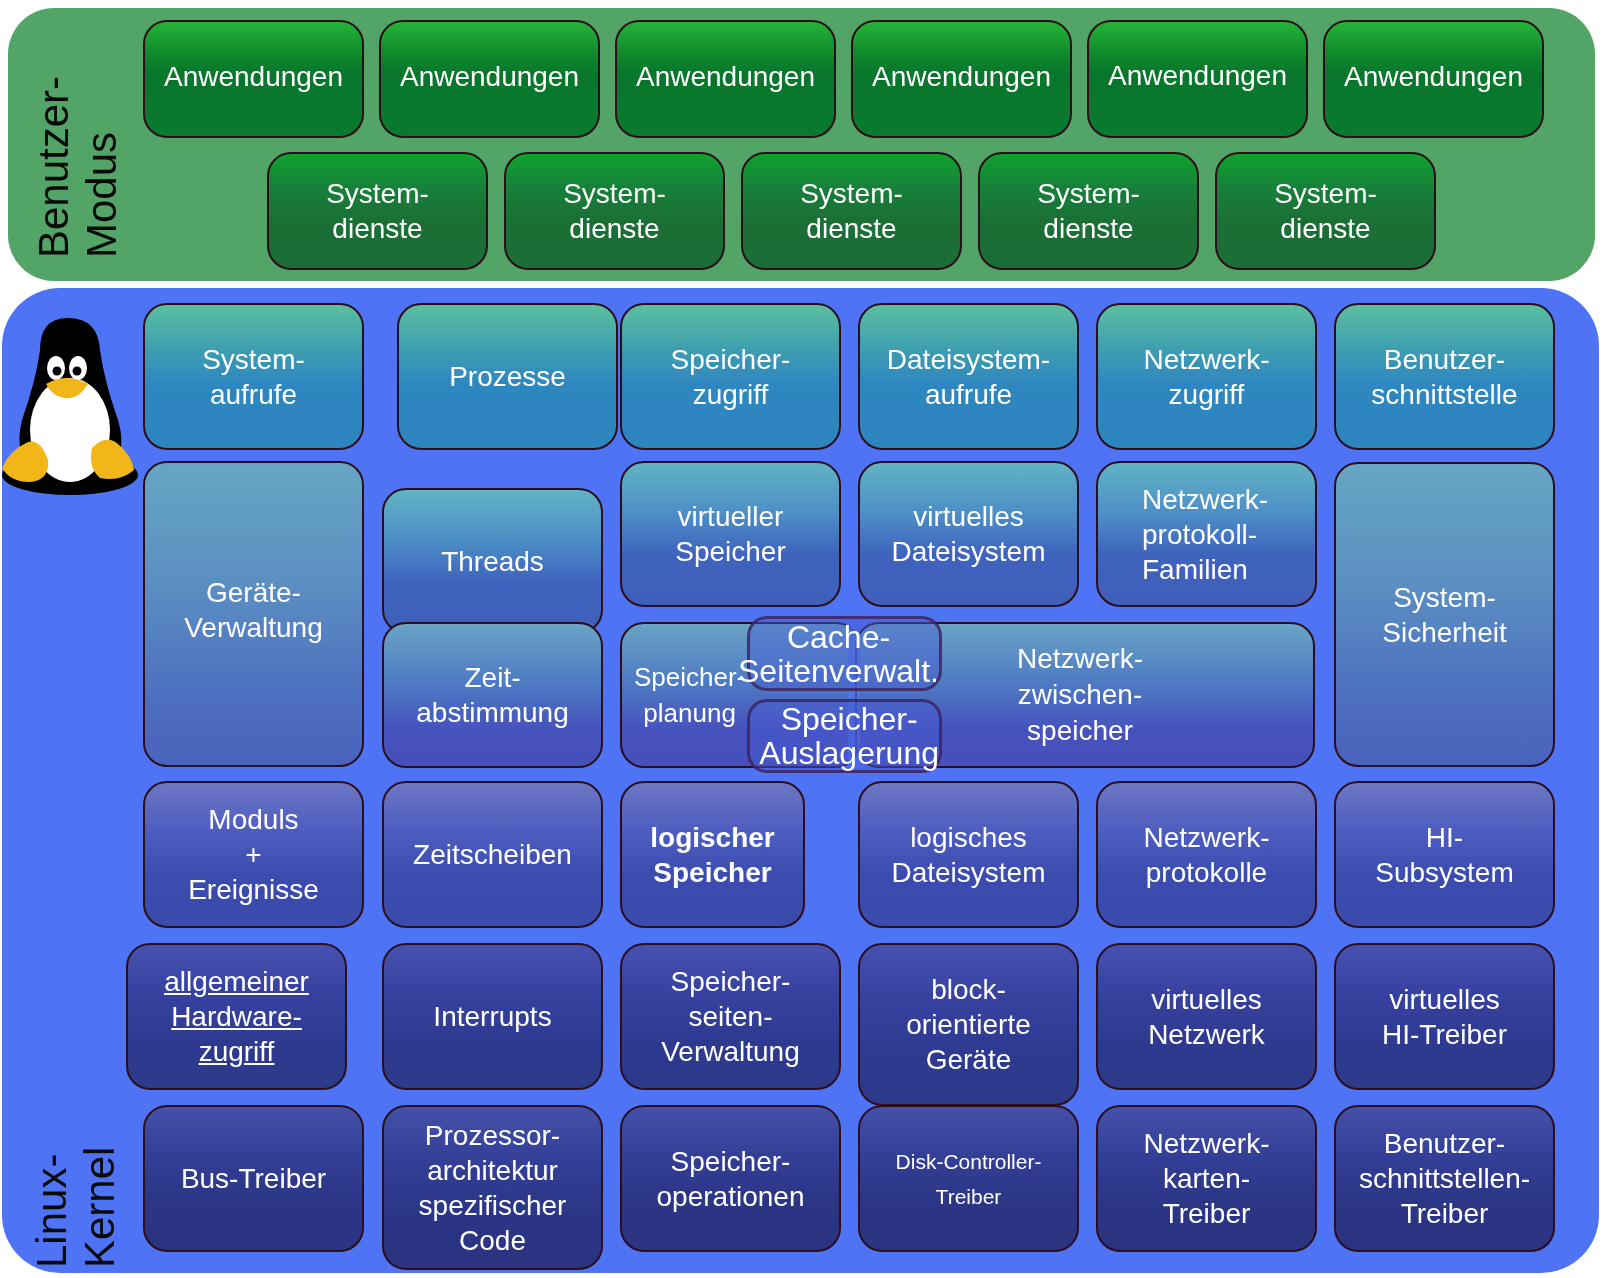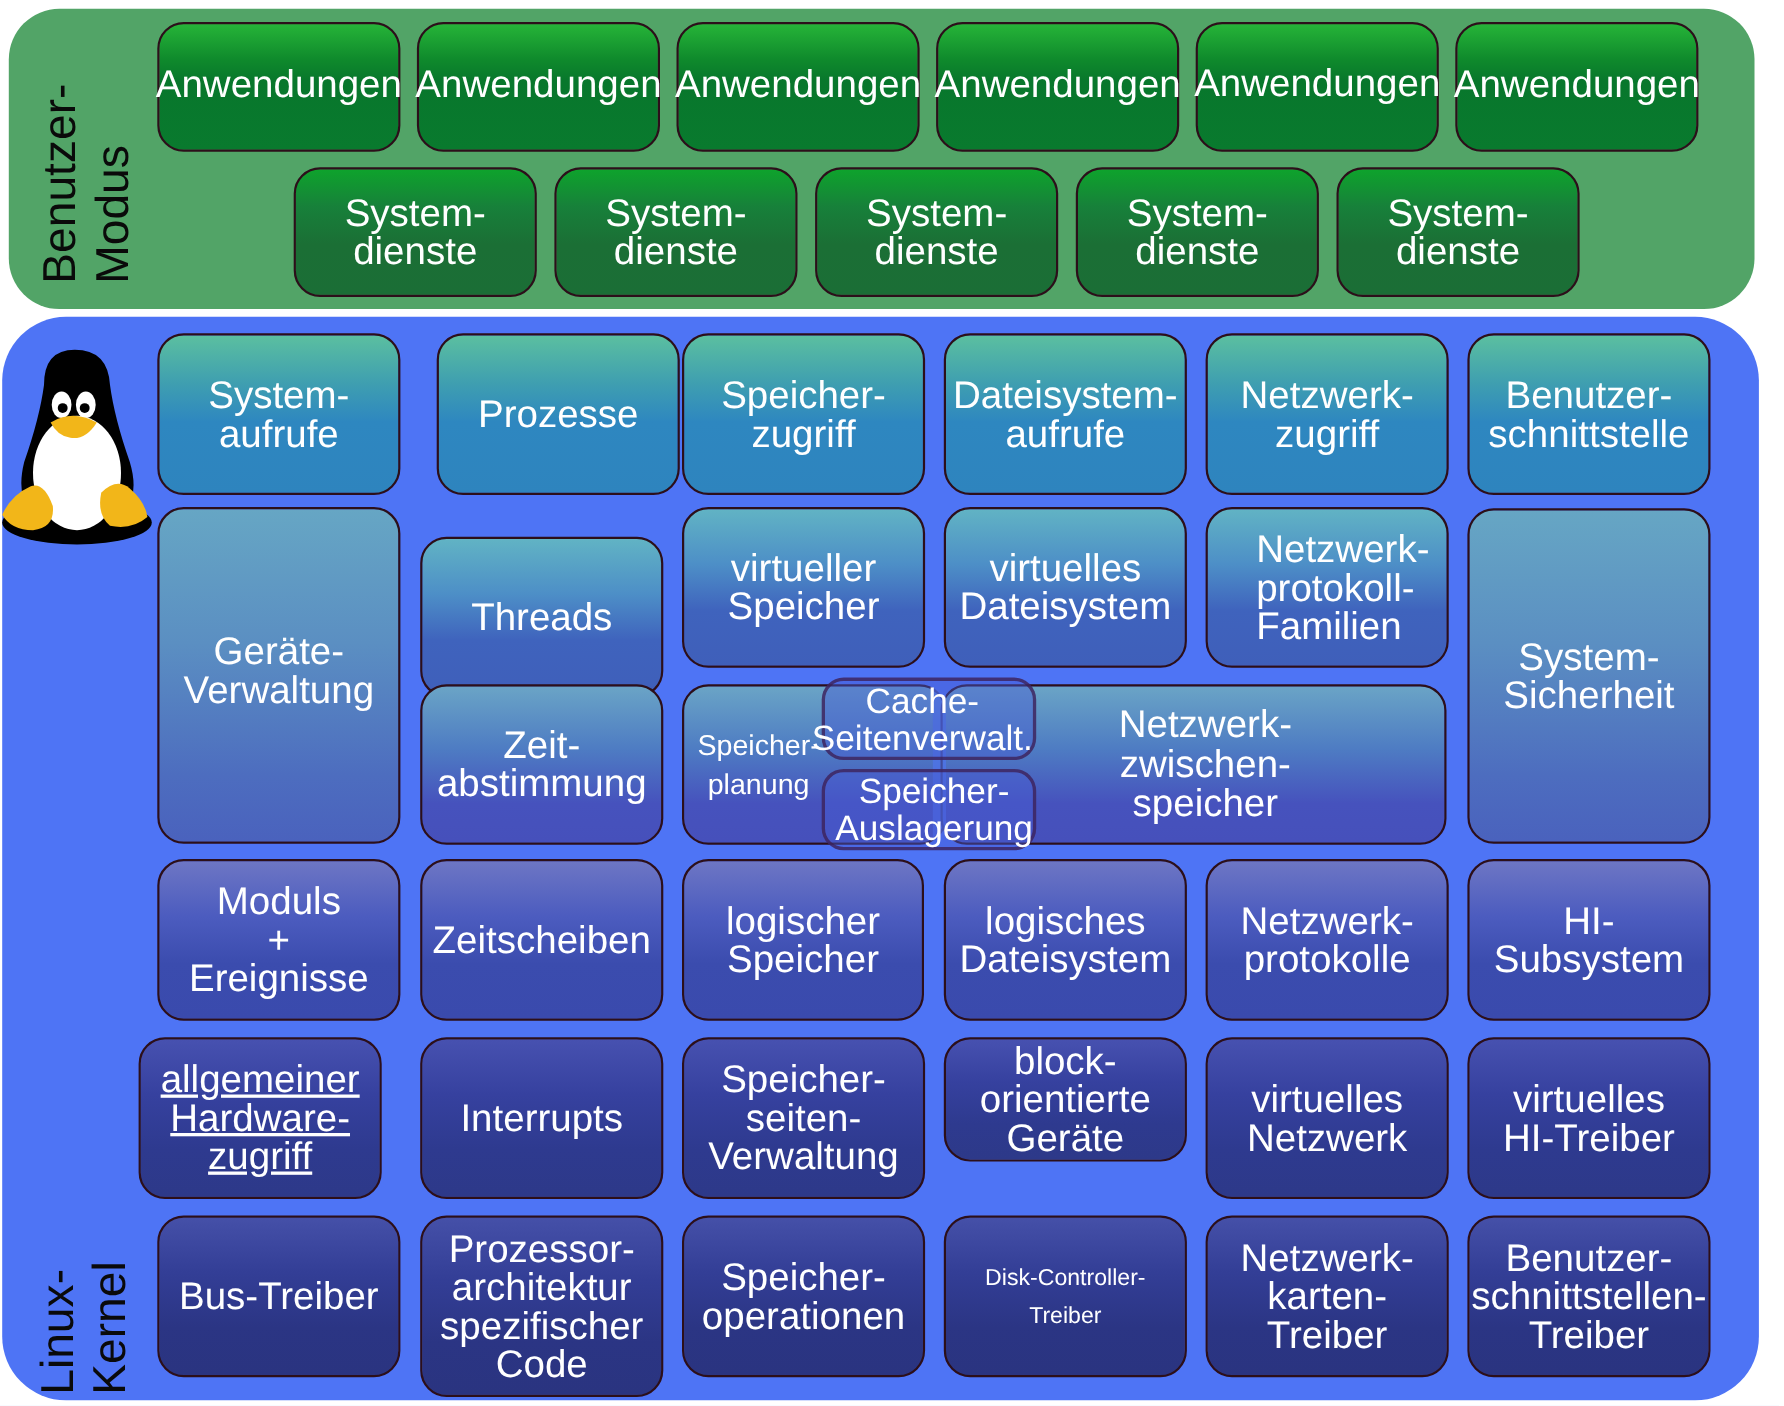--- a/index.html
+++ b/index.html
@@ -5,21 +5,21 @@
   html, body { margin:0; padding:0; background:#ffffff; }
   body { width:1622px; height:1278px; position:relative; overflow:hidden;
          font-family:"Liberation Sans", sans-serif; }
   .panel { position:absolute; }
   #user-panel { left:8px; top:8px; width:1587px; height:273px; background:#52a467; border-radius:46px; }
   #kernel-panel { left:2px; top:288px; width:1597px; height:985px; background:#4e74f5; border-radius:58px 58px 58px 58px; }
   .vlabel { position:absolute; color:#0a0a0a; font-size:42px; line-height:48px;
             transform:rotate(-90deg); transform-origin:left top; white-space:nowrap; }
   .box { position:absolute; box-sizing:border-box; border:2.5px solid #2c0f1a; border-radius:24px;
          color:#ffffff; display:flex; align-items:center; justify-content:center; text-align:center;
-         font-size:35px; line-height:35px; white-space:pre-line; }
+         font-size:28px; line-height:35px; white-space:pre-line; }
   .green { background:linear-gradient(#26b438 0%, #0f8a2c 28%, #08772c 45%, #097a2e 100%); }
   .green2 { background:linear-gradient(#0ea32c 0%, #17803a 30%, #1b6f35 60%, #1b6e36 100%); }
   .teal { background:linear-gradient(#5bbfa0 0%, #3f9fb0 30%, #2e87c0 55%, #2e84be 100%); }
   .mid  { background:linear-gradient(#61b3c4 0%, #4d8fc7 35%, #3f63bd 65%, #3f5fba 100%); }
   .midtall { background:linear-gradient(#66a6c4 0%, #5b8fc2 40%, #4d6dbf 80%, #4a62bd 100%); }
   .lav  { background:linear-gradient(#6d76c4 0%, #4c5cbf 35%, #3b4cae 65%, #3a4aad 100%); }
   .dark { background:linear-gradient(#4751b0 0%, #36419f 35%, #2e3a8f 70%, #2d3989 100%); }
   .darker { background:linear-gradient(#4550a8 0%, #333e96 35%, #2b3584 70%, #2a3480 100%); }
   .overlay { position:absolute; box-sizing:border-box; border:3px solid rgba(60,30,80,0.75); border-radius:20px;
              background:rgba(70,90,210,0.45); color:#fff; display:flex; align-items:center; justify-content:flex-end;
@@ -109,37 +109,37 @@
 <div class="seam"></div>
 <div class="overlay" style="left:747px; top:616px; width:195px; height:75px;"><span>Cache-
 Seitenverwalt.</span></div>
 <div class="overlay" style="left:747px; top:699px; width:195px; height:74px;"><span>Speicher-
 Auslagerung</span></div>
 
 <div class="box lav" style="left:143px; top:781px; width:221px; height:147px;"><span>Moduls
 +
 Ereignisse</span></div>
 <div class="box lav" style="left:382px; top:781px; width:221px; height:147px;"><span>Zeitscheiben</span></div>
-<div class="box lav" style="left:620px; top:781px; width:220px; height:147px;"><span>logischer
+<div class="box lav" style="left:620px; top:781px; width:185px; height:147px;font-weight:bold;"><span>logischer
 Speicher</span></div>
 <div class="box lav" style="left:858px; top:781px; width:221px; height:147px;"><span>logisches
 Dateisystem</span></div>
 <div class="box lav" style="left:1096px; top:781px; width:221px; height:147px;"><span>Netzwerk-
 protokolle</span></div>
 <div class="box lav" style="left:1334px; top:781px; width:221px; height:147px;"><span>HI-
 Subsystem</span></div>
 
 <div class="box dark" style="left:126px; top:943px; width:221px; height:147px;text-decoration:underline;"><span>allgemeiner
 Hardware-
 zugriff</span></div>
 <div class="box dark" style="left:382px; top:943px; width:221px; height:147px;"><span>Interrupts</span></div>
 <div class="box dark" style="left:620px; top:943px; width:221px; height:147px;"><span>Speicher-
 seiten-
 Verwaltung</span></div>
-<div class="box dark" style="left:858px; top:943px; width:221px; height:113px;justify-content:center;"><span>block-
+<div class="box dark" style="left:858px; top:943px; width:221px; height:163px;justify-content:center;"><span>block-
 orientierte
 Geräte</span></div>
 <div class="box dark" style="left:1096px; top:943px; width:221px; height:147px;"><span>virtuelles
 Netzwerk</span></div>
 <div class="box dark" style="left:1334px; top:943px; width:221px; height:147px;"><span>virtuelles
 HI-Treiber</span></div>
 
 <div class="box darker" style="left:143px; top:1105px; width:221px; height:147px;"><span>Bus-Treiber</span></div>
 <div class="box darker" style="left:382px; top:1105px; width:221px; height:165px;"><span>Prozessor-
 architektur

